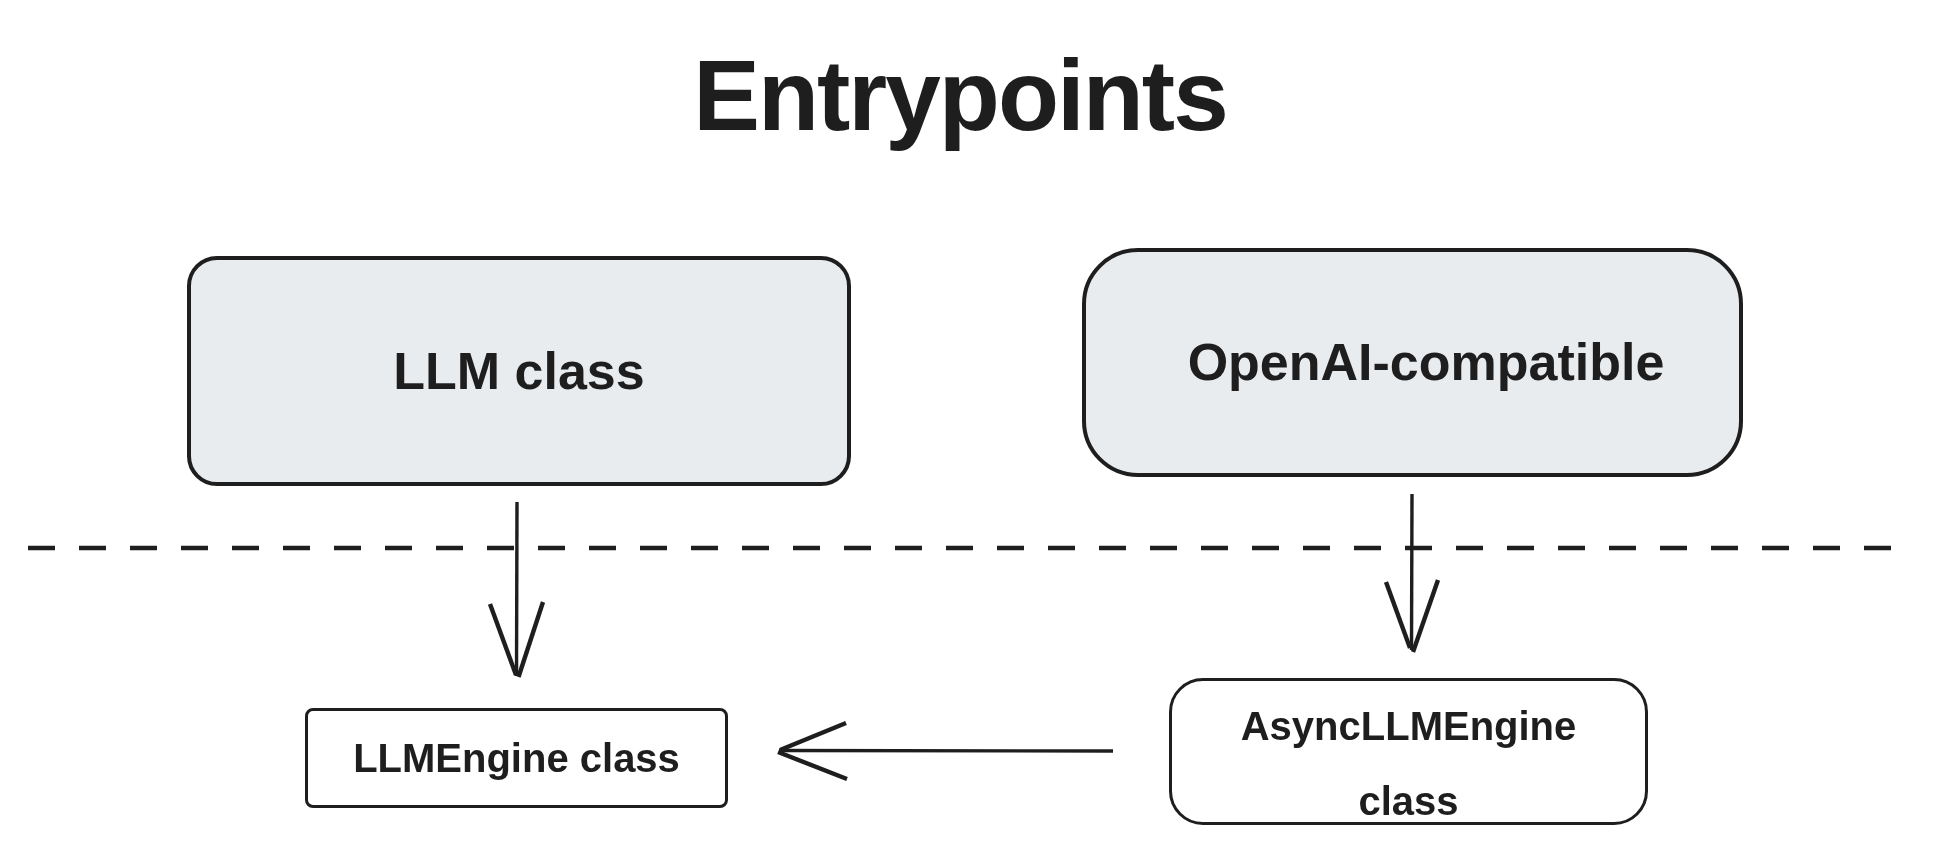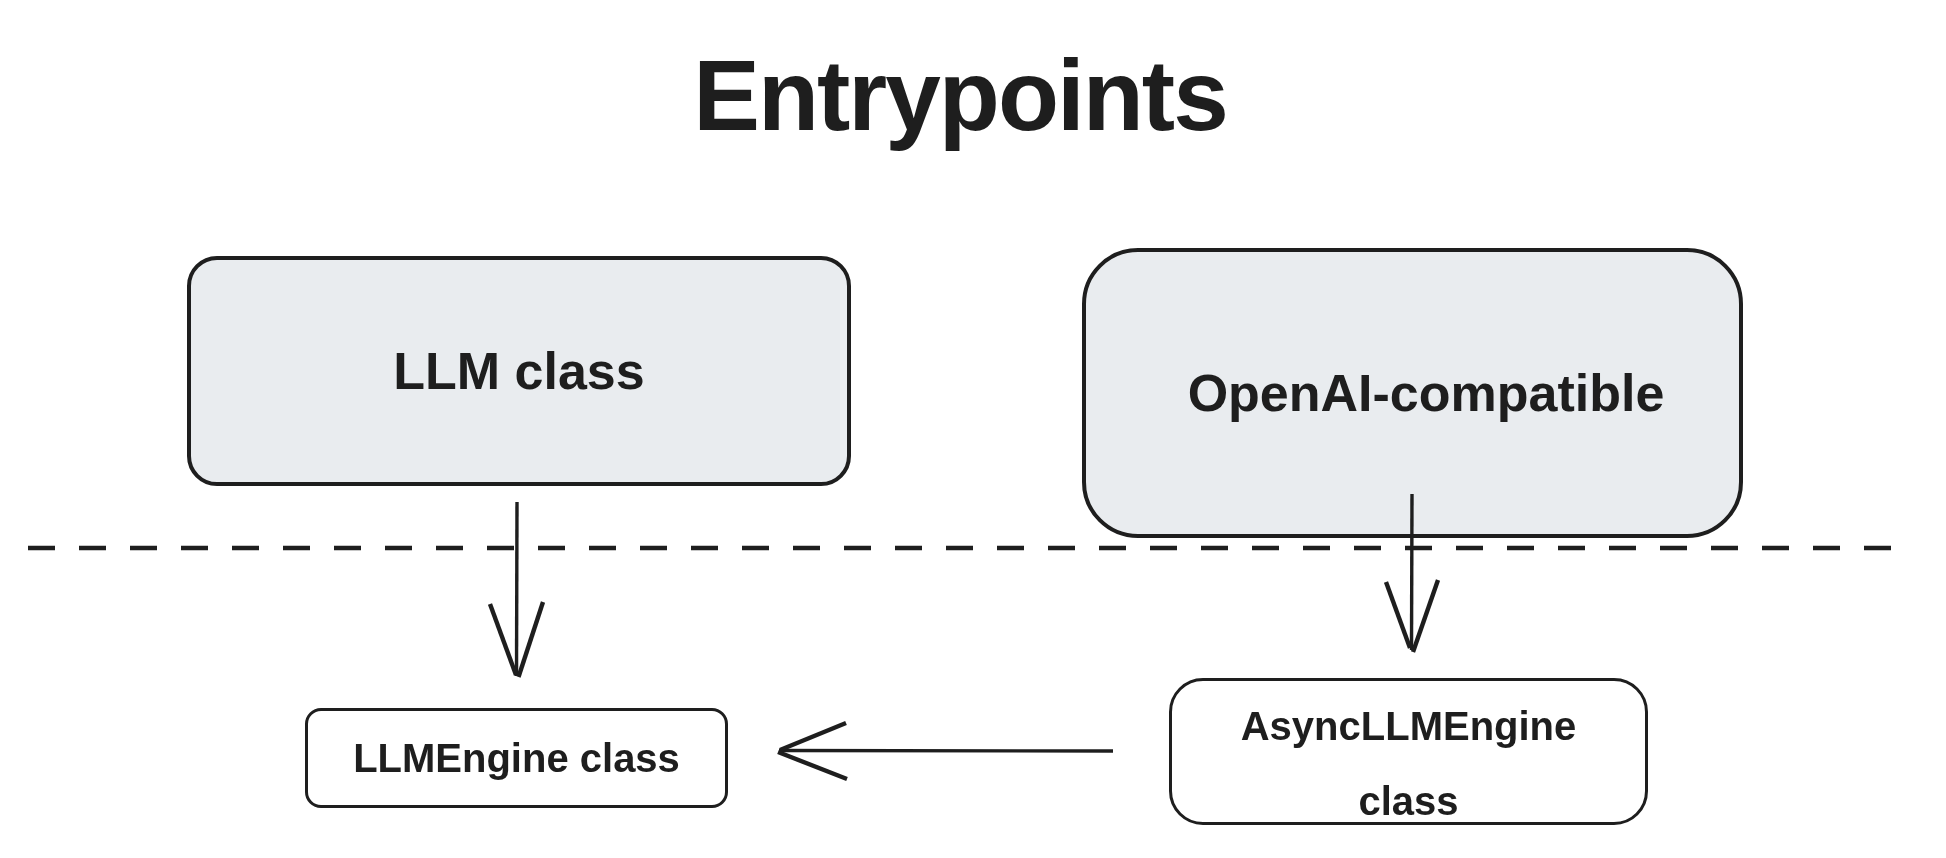--- a/index.html
+++ b/index.html
@@ -47,29 +47,29 @@
     color: var(--stroke);
     white-space: nowrap;
   }
   .node-llm {
     left: 187px; top: 256px; width: 664px; height: 230px;
     border-width: 4px; border-radius: 30px;
     background: var(--fill-gray);
   }
   .node-llm .label { font-size: 52px; }
   .node-api {
-    left: 1082px; top: 248px; width: 661px; height: 290px;
+    left: 1082px; top: 248px; width: 661px; height: 229px;
     border-width: 4px; border-radius: 56px;
     background: var(--fill-gray);
     padding-left: 27px;
   }
   .node-api .label { font-size: 52px; line-height: 1.35; }
   .node-engine {
     left: 305px; top: 708px; width: 423px; height: 100px;
-    border-width: 3.5px; border-radius: 16px;
+    border-width: 3.5px; border-radius: 8px;
     background: var(--fill-white);
   }
   .node-engine .label { font-size: 40px; }
   .node-async {
     left: 1169px; top: 678px; width: 479px; height: 147px;
     border-width: 3.5px; border-radius: 34px;
     background: var(--fill-white);
   }
   .node-async .label { font-size: 40px; line-height: 1.3; margin-top: 23px; }
   .connectors {

